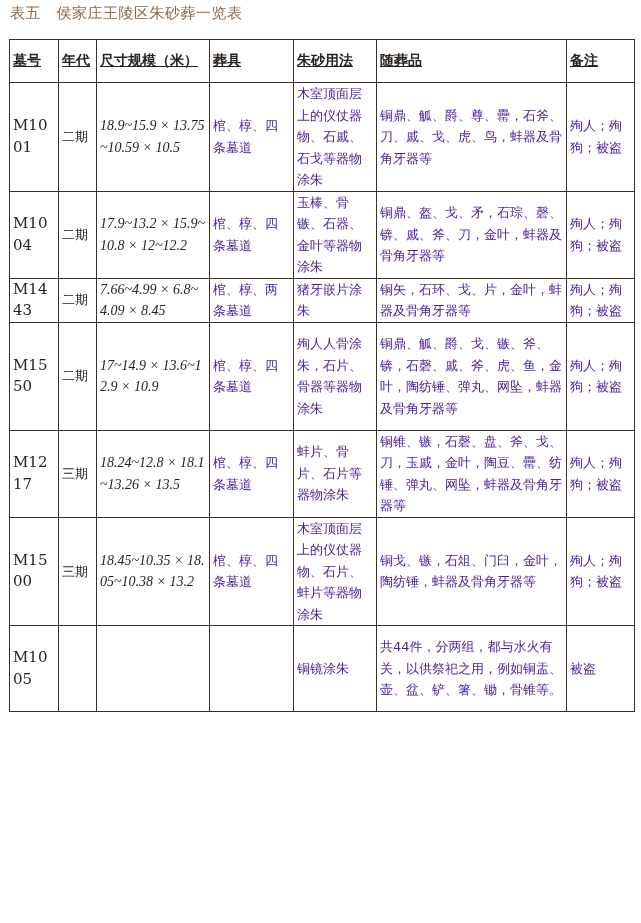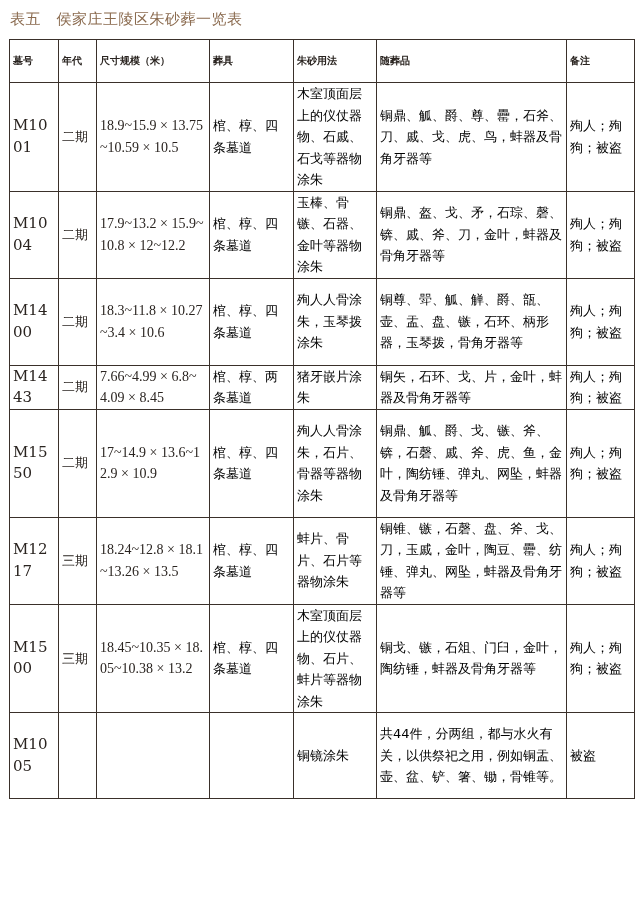--- a/index.html
+++ b/index.html
@@ -11,21 +11,21 @@
       width: 641px;
       height: 923px;
       position: relative;
       overflow: hidden;
       font-family: "DejaVu Serif", "Liberation Serif", serif;
       color: #2a2420;
     }
     .caption {
       position: absolute;
       left: 10px;
-      top: 10px;
+      top: 4px;
       font-family: "DejaVu Sans", "Liberation Sans", sans-serif;
       font-size: 15px;
       color: #8a6a4e;
       letter-spacing: 0.5px;
       white-space: pre;
     }
     table.grid {
       position: absolute;
       left: 9px;
       top: 39px;
@@ -38,30 +38,31 @@
     table.grid td, table.grid th {
       border: 1.5px solid #3a302a;
       padding: 0 3px;
       vertical-align: middle;
       text-align: left;
       font-weight: normal;
       word-break: break-all;
     }
     table.grid th {
       font-weight: bold;
-      font-size: 10px;
+      font-size: 14px;
       height: 42px;
+      text-decoration: underline;
     }
     td.tomb { font-weight: bold; font-size: 15px; text-align: center; padding: 0 2px; }
     td.period { text-align: center; padding: 0 1px; font-family: "DejaVu Sans", "Liberation Sans", sans-serif; font-size: 13px; }
-    td.size { font-family: "Liberation Serif", "DejaVu Serif", serif; font-size: 14px; }
+    td.size { font-family: "Liberation Serif", "DejaVu Serif", serif; font-size: 14px; font-style: italic; }
     td.coffin, td.cinnabar, td.goods, td.notes {
       font-family: "DejaVu Sans", "Liberation Sans", sans-serif;
       font-size: 13px;
-      color: #000000;
+      color: #4c1d95;
       text-align: justify;
     }
     td.goods { padding: 0 4px; }
   </style>
 </head>
 <body>
 
 <div class="caption">表五　侯家庄王陵区朱砂葬一览表</div>
 
 <table class="grid">
@@ -95,29 +96,20 @@
       <td class="goods">铜鼎、觚、爵、尊、罍，石斧、刀、戚、戈、虎、鸟，蚌器及骨角牙器等</td>
       <td class="notes">殉人；殉狗；被盗</td>
     </tr>
     <tr style="height:86px">
       <td class="tomb">M1004</td>
       <td class="period">二期</td>
       <td class="size">17.9~13.2 × 15.9~10.8 × 12~12.2</td>
       <td class="coffin">棺、椁、四条墓道</td>
       <td class="cinnabar">玉棒、骨镞、石器、金叶等器物涂朱</td>
       <td class="goods">铜鼎、盔、戈、矛，石琮、磬、锛、戚、斧、刀，金叶，蚌器及骨角牙器等</td>
-      <td class="notes">殉人；殉狗；被盗</td>
-    </tr>
-    <tr style="height:87px">
-      <td class="tomb">M1400</td>
-      <td class="period">二期</td>
-      <td class="size">18.3~11.8 × 10.27~3.4 × 10.6</td>
-      <td class="coffin">棺、椁、四条墓道</td>
-      <td class="cinnabar">殉人人骨涂朱，玉琴拨涂朱</td>
-      <td class="goods">铜尊、斝、觚、觯、爵、瓿、壶、盂、盘、镞，石环、柄形器，玉琴拨，骨角牙器等</td>
       <td class="notes">殉人；殉狗；被盗</td>
     </tr>
     <tr style="height:43px">
       <td class="tomb">M1443</td>
       <td class="period">二期</td>
       <td class="size">7.66~4.99 × 6.8~4.09 × 8.45</td>
       <td class="coffin">棺、椁、两条墓道</td>
       <td class="cinnabar">猪牙嵌片涂朱</td>
       <td class="goods">铜矢，石环、戈、片，金叶，蚌器及骨角牙器等</td>
       <td class="notes">殉人；殉狗；被盗</td>

